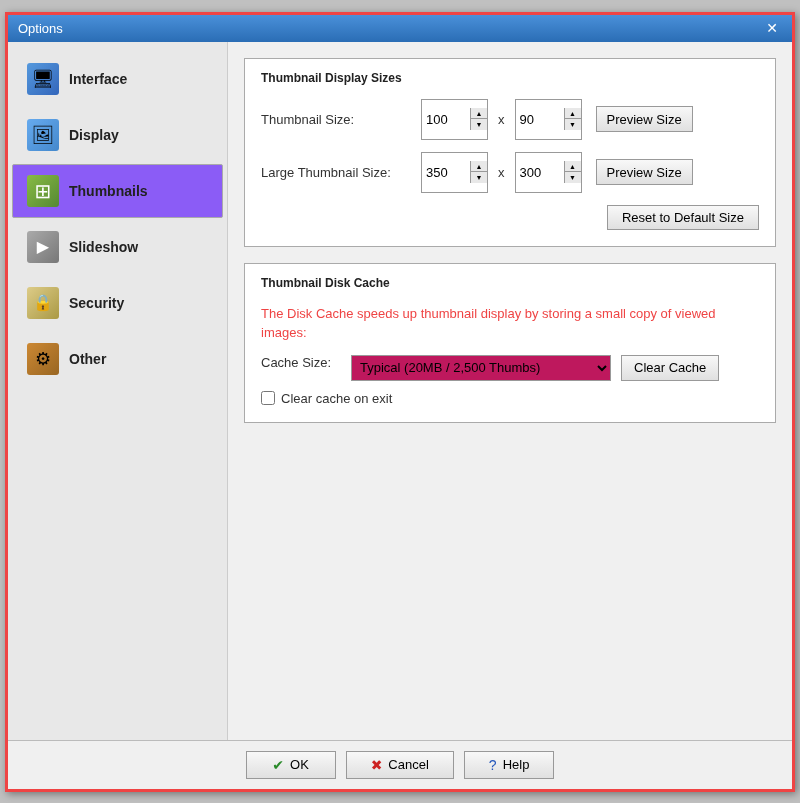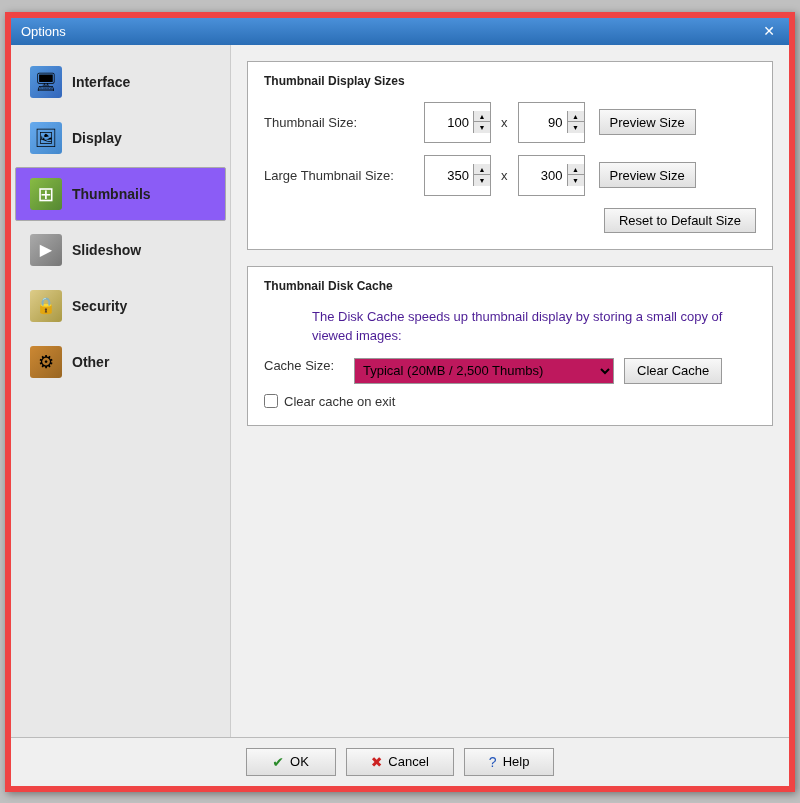--- a/index.html
+++ b/index.html
@@ -10,21 +10,21 @@
       display: flex;
       justify-content: center;
       align-items: center;
       width: 800px;
       height: 803px;
     }
     .dialog {
       width: 790px;
       height: 780px;
       background: #f0f0f0;
-      border: 6px solid #ef4444;
+      border: 3px solid #ef4444;
       box-shadow: 2px 2px 8px rgba(0,0,0,0.4);
       display: flex;
       flex-direction: column;
     }
     .title-bar {
       background: linear-gradient(to bottom, #4a90d9, #2a6db5);
       color: white;
       padding: 6px 10px;
       display: flex;
       justify-content: space-between;
@@ -178,21 +178,20 @@
     .spinner-wrap {
       display: flex;
       align-items: center;
       border: 1px solid #999;
       background: white;
     }
     .spinner-input {
       width: 48px;
       border: none;
       outline: none;
-      text-align: right;
       padding: 9px 4px;
       font-size: 13px;
       height: 39px;
     }
     .spinner-buttons {
       display: flex;
       flex-direction: column;
       border-left: 1px solid #999;
     }
     .spinner-btn {
@@ -230,25 +229,24 @@
       border: 1px solid #999;
       cursor: pointer;
       font-size: 13px;
     }
     .reset-row {
       display: flex;
       justify-content: flex-end;
       margin-top: 8px;
     }
     .cache-desc {
-      color: #4c1d95;
+      color: #ef4444;
       font-size: 13px;
       line-height: 1.5;
       margin-bottom: 12px;
-      margin-left: 48px;
     }
     .cache-row {
       display: flex;
       align-items: flex-start;
       margin-bottom: 10px;
     }
     .cache-label {
       min-width: 90px;
       font-size: 13px;
       color: #333;

